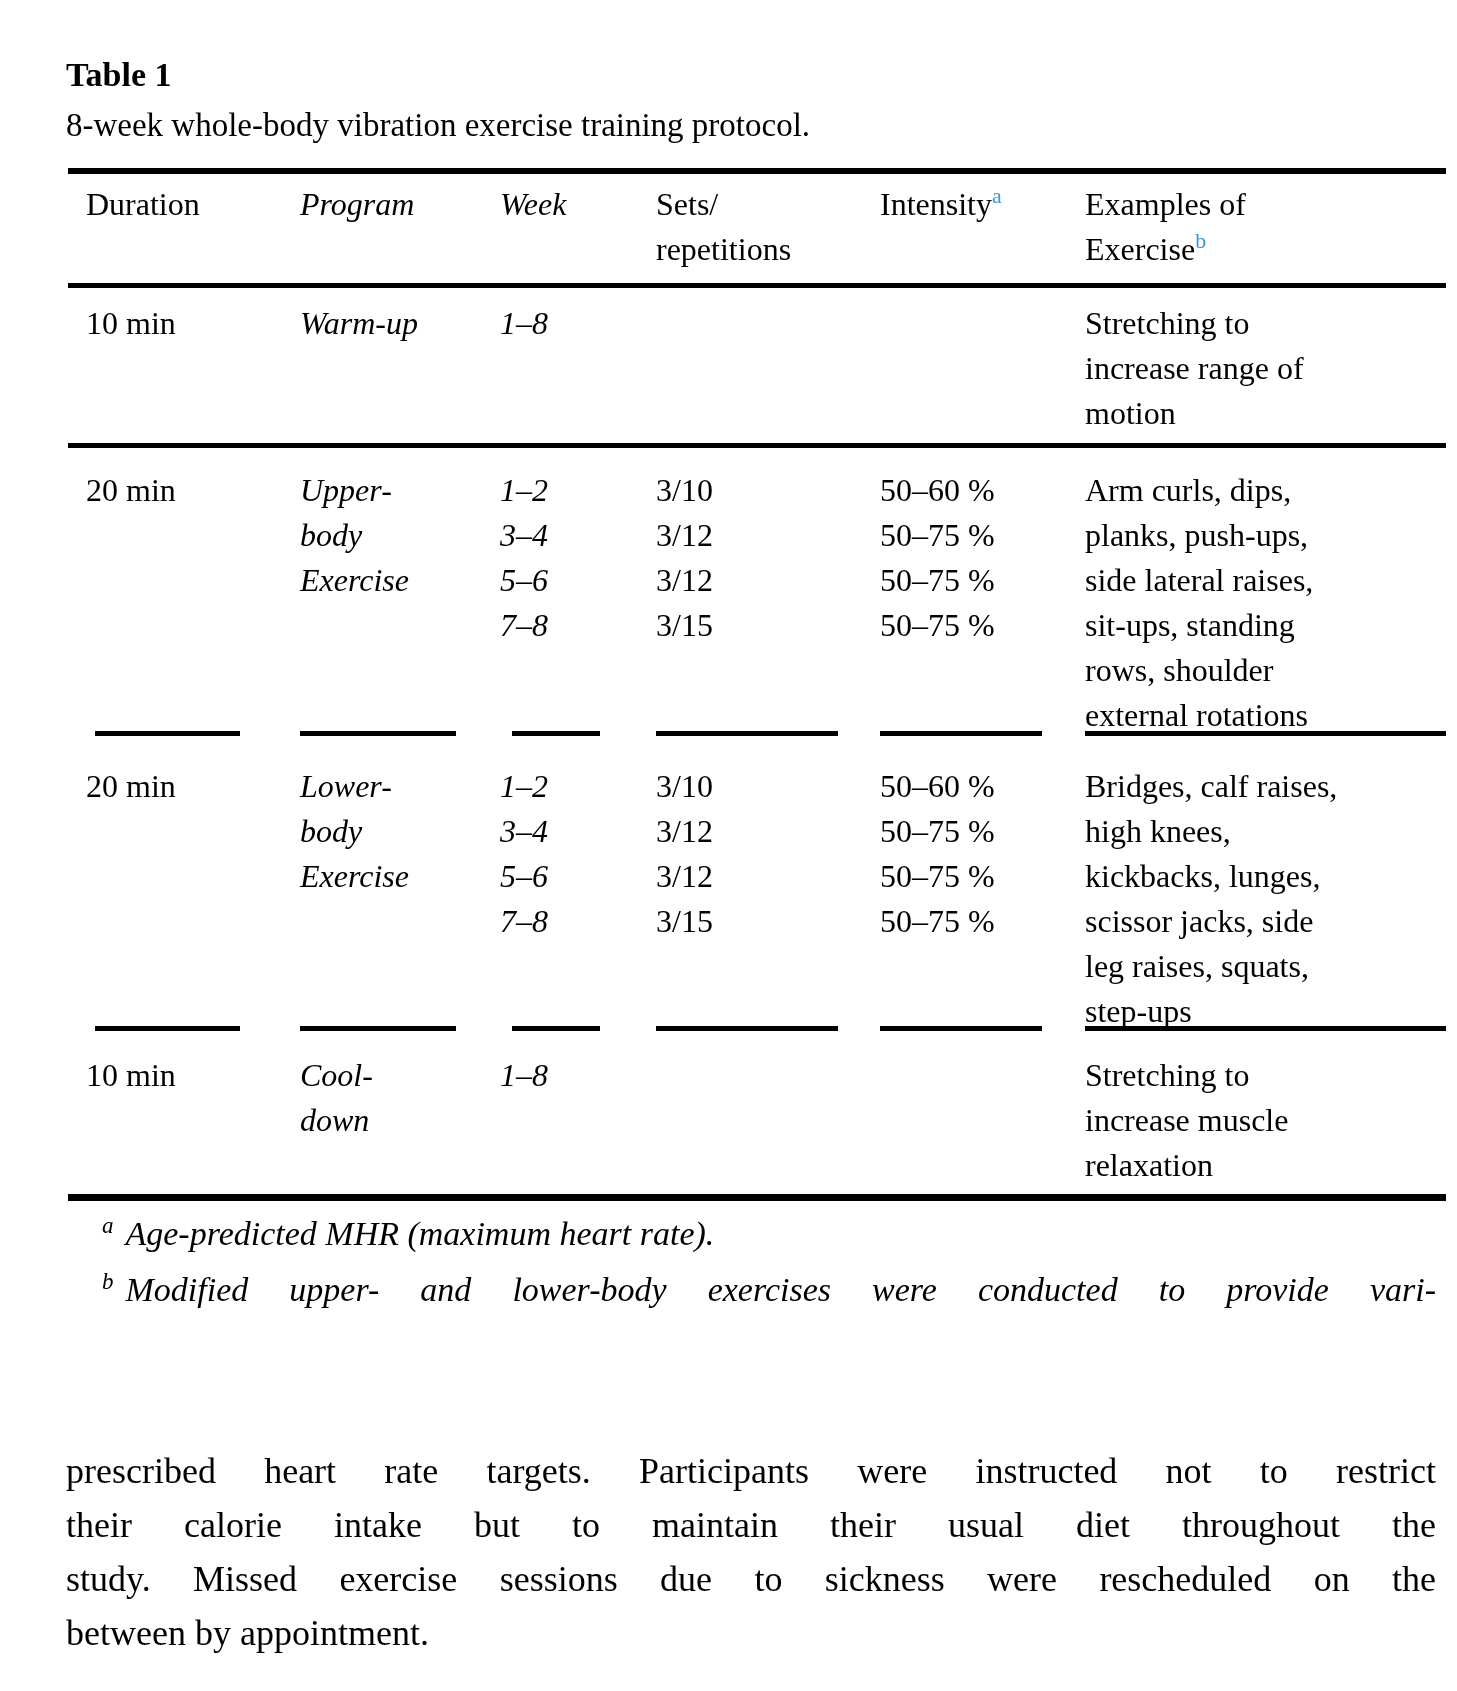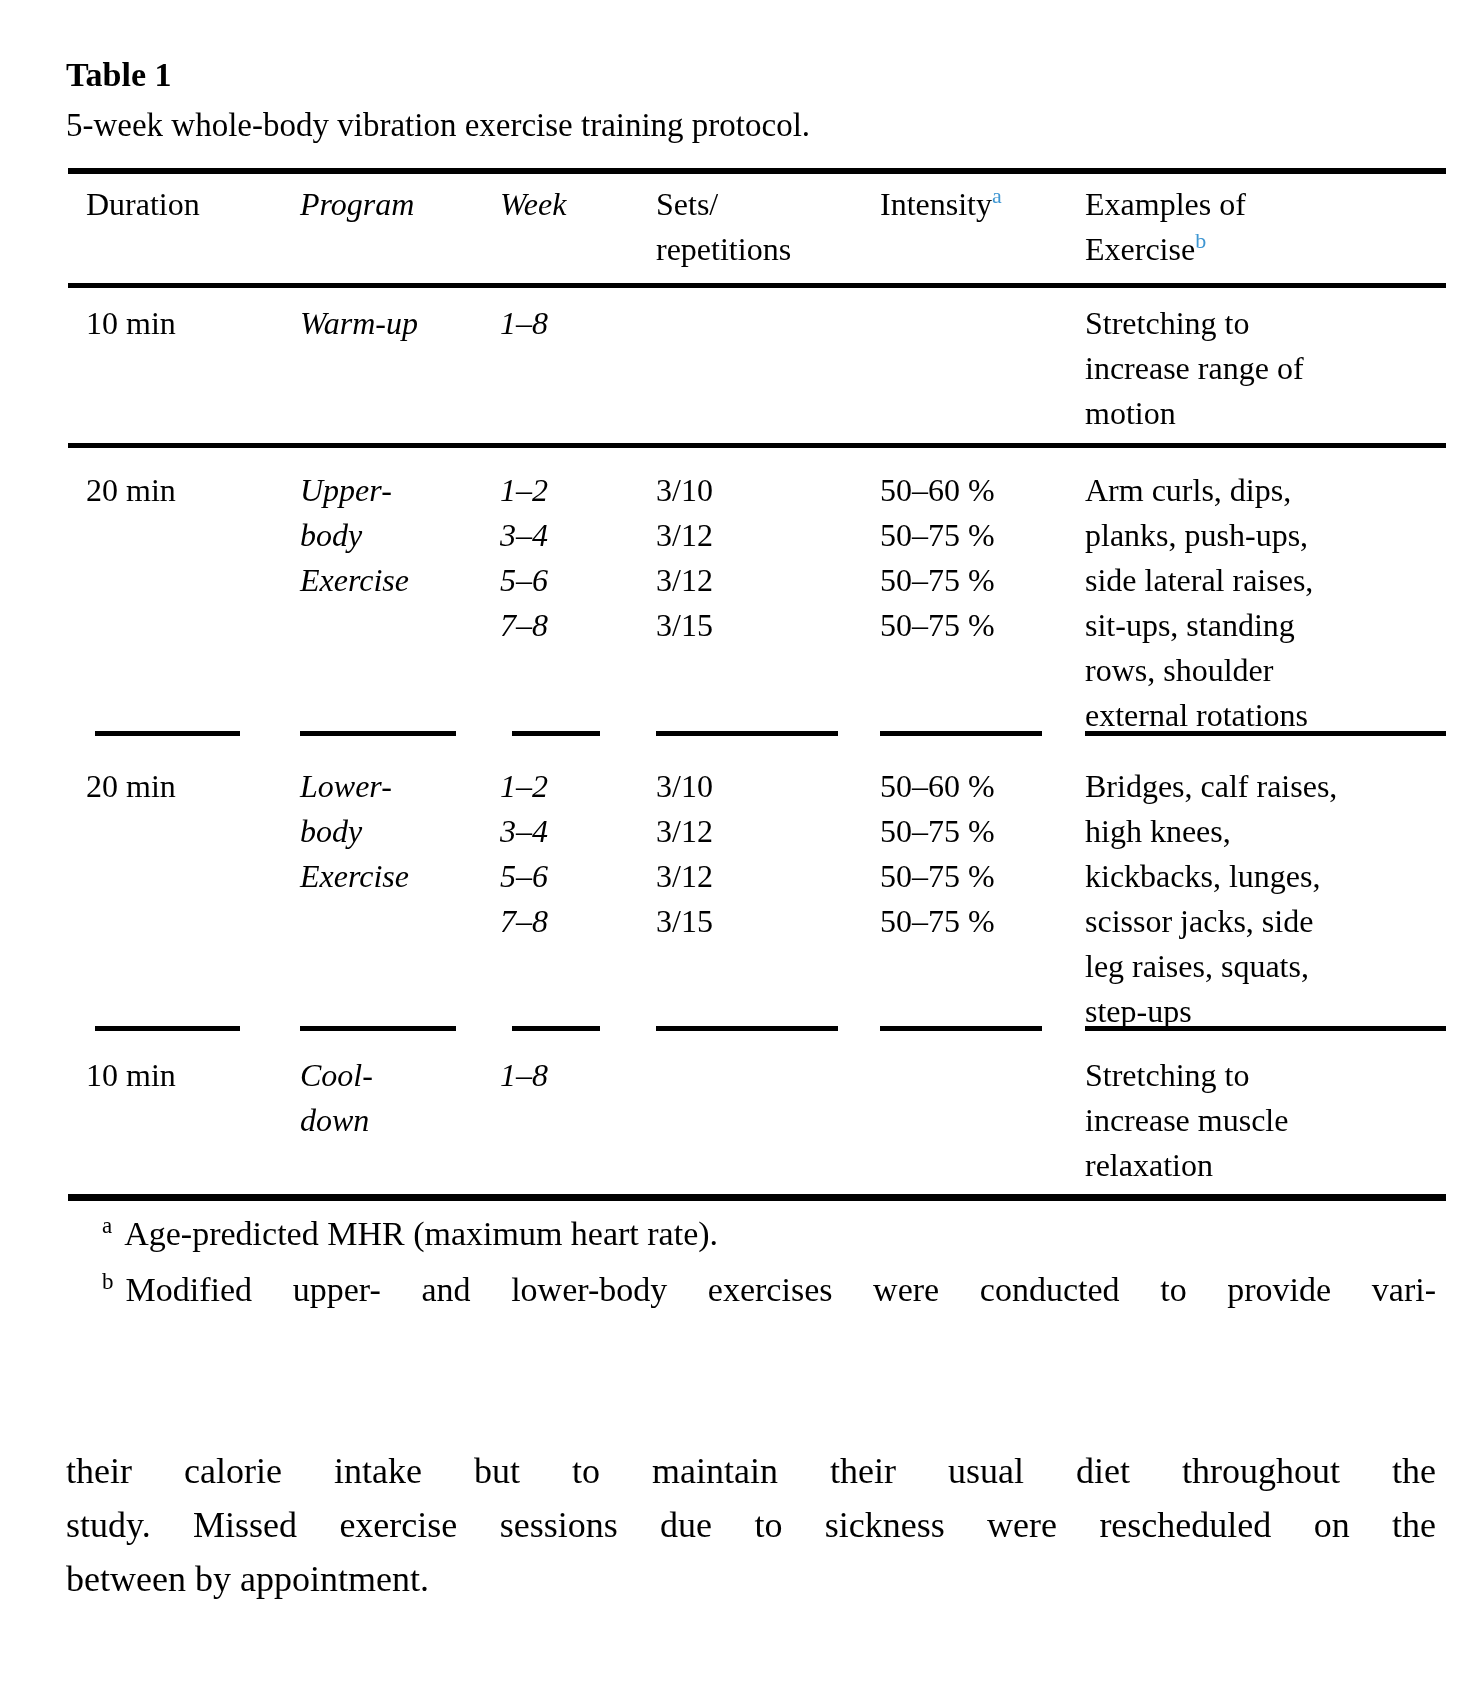--- a/index.html
+++ b/index.html
@@ -40,39 +40,39 @@
   .c-intensity{left:812px;width:190px;}
   .c-examples{left:1017px;width:361px;}
   sup.blue{
     color:#3e96d2;
     font-size:22px;line-height:0;
   }
   .footnotes{
     left:68px;top:1198px;width:1368px;
     font-size:34px;line-height:56px;
   }
-  .fn-line{min-height:56px;}
+  .fn-line{min-height:56px;font-style:italic;}
   .fn-first{padding-left:34px;}
   .fn-line sup{
     font-size:23px;line-height:0;margin-right:12px;
   }
   .just{text-align:justify;text-align-last:justify;}
   .bodytext{
     left:66px;top:1436px;width:1370px;
     font-size:36px;line-height:54px;
   }
   .bline{min-height:54px;}
 </style>
 </head>
 <body>
 
 <div class="page">
 
   <div class="abs title">Table 1</div>
-  <div class="abs subtitle">5-week whole-body vibration exercise training protocol.</div>
+  <div class="abs subtitle">8-week whole-body vibration exercise training protocol.</div>
 
   <div class="abs tbl">
 
     <div class="abs rule" style="top:0;height:6px;"></div>
 
     <div class="hrow" style="top:22px;">
       <div class="cell c-duration">Duration</div>
       <div class="cell c-program">Program</div>
       <div class="cell c-week">Week</div>
       <div class="cell c-sets"><span>Sets/</span><br><span>repetitions</span></div>
@@ -173,18 +173,19 @@
 
     <div class="abs rule" style="top:1026px;height:7px;"></div>
   </div>
 
   <div class="abs footnotes">
     <div class="fn-line fn-first"><sup>a</sup><span>Age-predicted MHR (maximum heart rate).</span></div>
     <div class="fn-line fn-first just"><sup>b</sup><span>Modified upper- and lower-body exercises were conducted to provide vari-</span></div>
   </div>
 
   <div class="abs bodytext">
+    <div class="bline just">prescribed heart rate targets. Participants were instructed not to restrict</div>
     <div class="bline just">their calorie intake but to maintain their usual diet throughout the</div>
     <div class="bline just">study. Missed exercise sessions due to sickness were rescheduled on the</div>
     <div class="bline">between by appointment.</div>
   </div>
 
 </div>
 
 </body></html>

